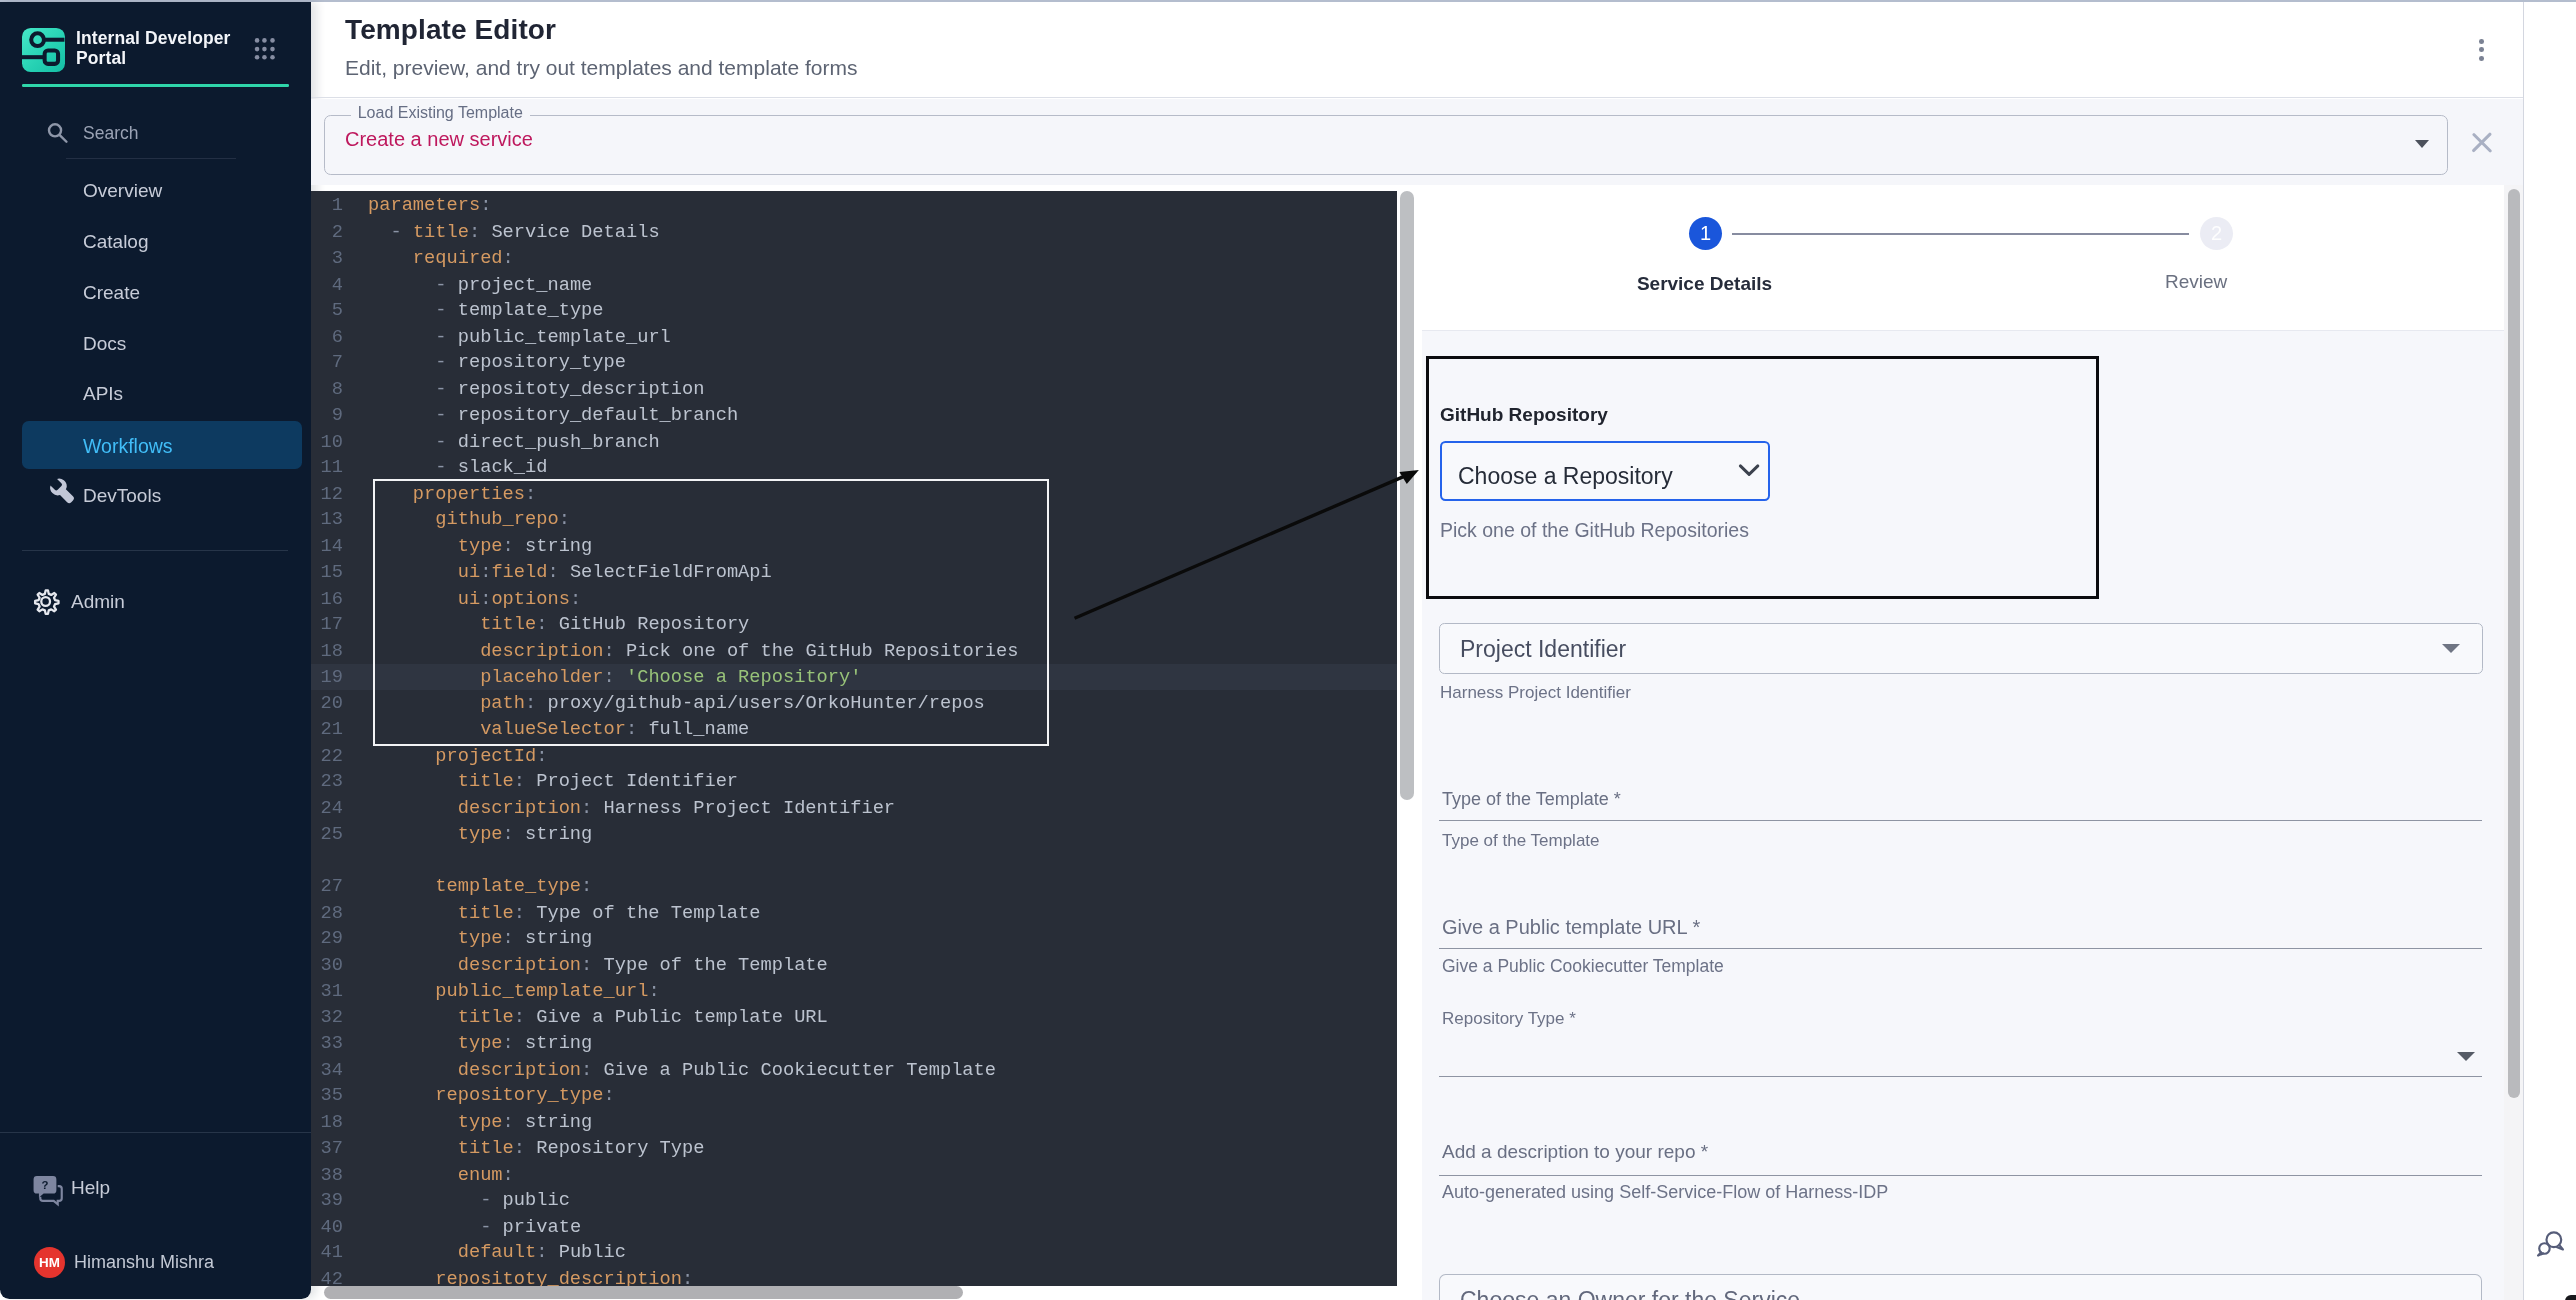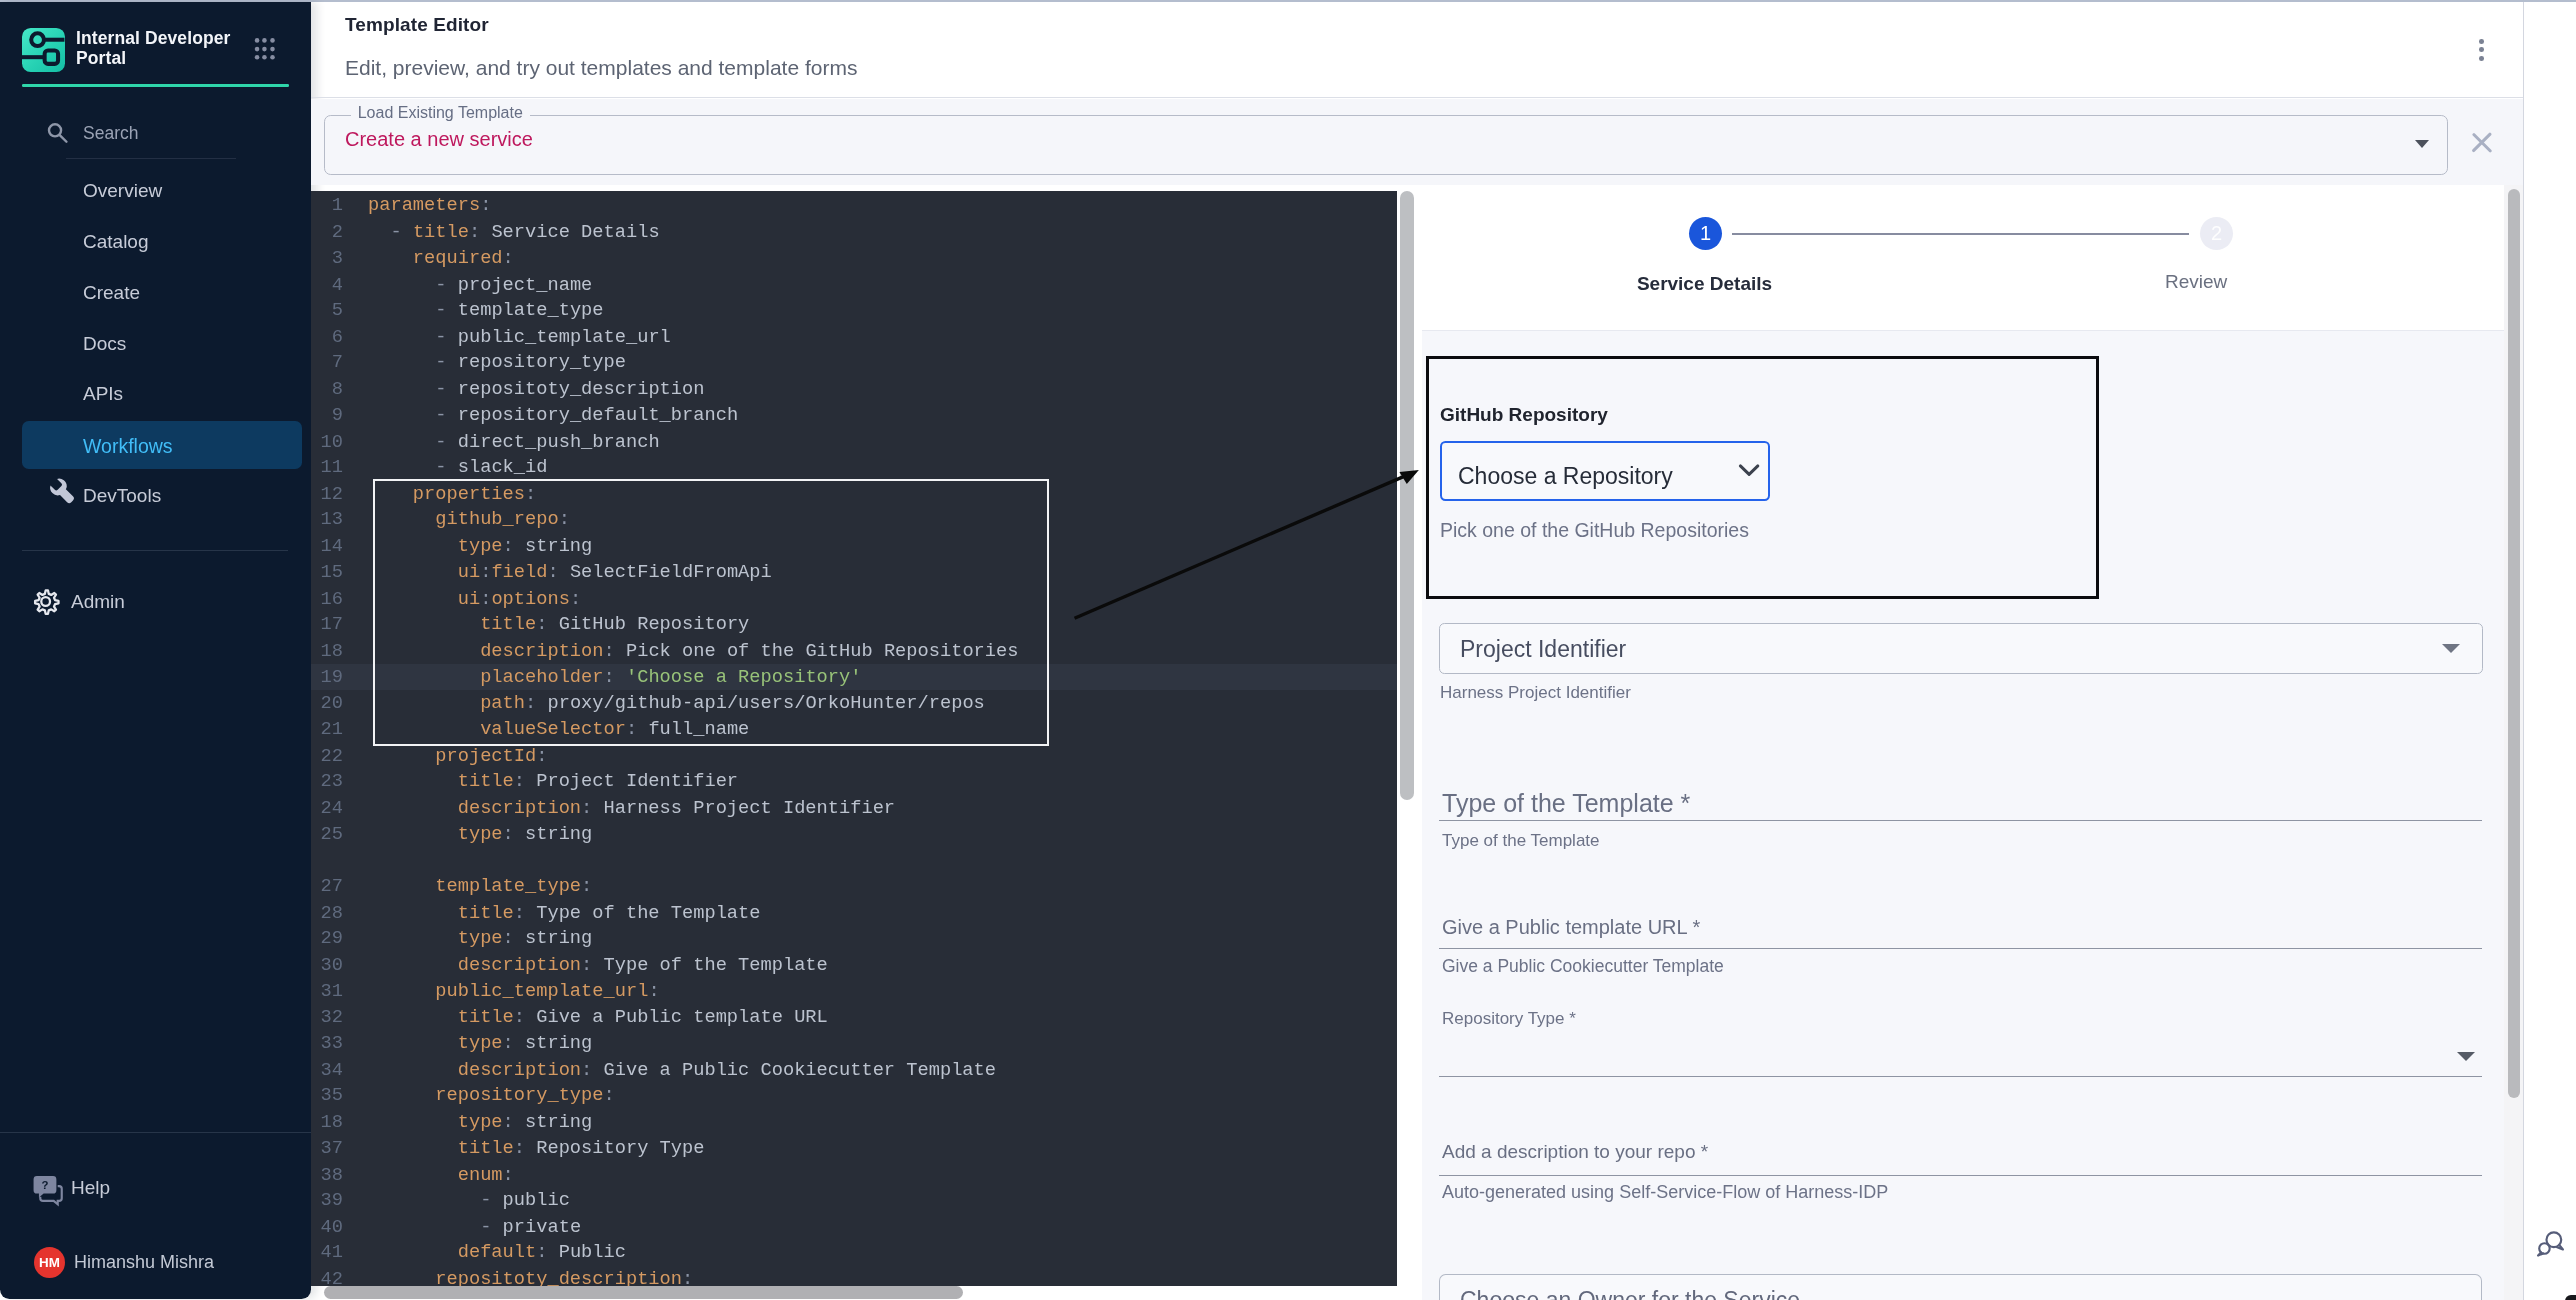--- a/index.html
+++ b/index.html
@@ -12,21 +12,21 @@
 #sidebar{left:0;top:2px;width:311px;height:1297px;background:#0c1a2e;border-radius:0 0 9.4px 9.4px;box-shadow:5.4px 0 9.4px rgba(20,30,50,.12)}
 #logo{left:21.5px;top:27.5px;width:43px;height:44px;border-radius:8.7px;background:linear-gradient(135deg,#46e8c8 0%,#27d2b4 55%,#14bda4 100%)}
 #brand{left:76px;top:28px;width:201px;font-size:17.5px;line-height:20px;font-weight:700;color:#f3f5f9;letter-spacing:0.1px}
 #tealbar{left:21.5px;top:84px;width:267px;height:2.7px;background:#2fd6aa;border-radius:1.3px}
 .nav{font-size:19px;color:#c7ccd8}
 #searchtxt{left:83px;top:123px;color:#9aa2b4;font-size:17.5px}
 .navdiv{height:1.3px;background:#273549}
 #active{left:21.5px;top:421px;width:280px;height:48px;background:#0d3a60;border-radius:6.7px}
 #wftxt{left:83px;top:435px;color:#41bdf7;font-size:19.5px}
 
-#h1{left:345px;top:14px;font-size:19px;font-weight:700;color:#202534;letter-spacing:0.1px}
+#h1{left:345px;top:14px;font-size:28px;font-weight:700;color:#202534;letter-spacing:0.1px}
 #h2{left:345px;top:56px;font-size:21px;color:#5d6473}
 #hborder{left:311px;top:97px;width:2213px;height:1.3px;background:#dcdfe7}
 
 #band{left:311px;top:99px;width:2213px;height:86px;background:#f5f6fa}
 #fieldset{left:324px;top:115px;width:2124px;height:60px;border:1.3px solid #b6bbc8;border-radius:6.7px}
 #fslegend{left:351px;top:104px;background:#f5f6fa;padding:0 6.7px;font-size:16px;color:#666e84}
 #fsvalue{left:345px;top:128px;font-size:20px;color:#be185d}
 #fscaret{left:2415px;top:140px;width:0;height:0;border-left:7.4px solid transparent;border-right:7.4px solid transparent;border-top:8px solid #4c515c}
 
 #editor{left:311px;top:191px;width:1086px;height:1095px;background:#282d37;overflow:hidden;font-family:"Liberation Mono",monospace;font-size:18.7px}
@@ -56,21 +56,21 @@
 #ghlabel{left:1440px;top:404px;font-size:19px;font-weight:700;color:#20242e}
 #ghsel{left:1440px;top:441px;width:330px;height:60px;border:2px solid #2563eb;border-radius:5.4px;background:#f8f9fc}
 #ghseltxt{left:1458px;top:463px;font-size:23px;color:#262c38}
 #ghhelp{left:1440px;top:519px;font-size:19.5px;color:#6c7287}
 
 .obox{border:1.3px solid #b3b9c6;border-radius:5.4px;background:#f8f9fc}
 #pibox{left:1439px;top:623px;width:1044px;height:51px}
 #pitxt{left:1460px;top:636px;font-size:23px;color:#474d60}
 #picaret{left:2442px;top:644px;width:0;height:0;border-left:9.4px solid transparent;border-right:9.4px solid transparent;border-top:9.4px solid #6f7583}
 #pihelp{left:1440px;top:683px;font-size:17px;color:#6c7287}
-.biglabel{font-size:25px;color:#696f83}
+.biglabel{font-size:18px;color:#696f83}
 .uline{height:1.3px;background:#8e94a3}
 .helper{font-size:17px;color:#6c7287}
 #f2l{left:1442px;top:789px}
 #f2u{left:1439px;top:820px;width:1043px}
 #f2h{left:1442px;top:831px}
 #f3l{left:1442px;top:916px;font-size:20px}
 #f3u{left:1439px;top:948px;width:1043px}
 #f3h{left:1442px;top:956px;font-size:17.5px}
 #f4l{left:1442px;top:1009px;font-size:17px;color:#6c7287}
 #f4caret{left:2457px;top:1052px;width:0;height:0;border-left:9.4px solid transparent;border-right:9.4px solid transparent;border-top:9.4px solid #555b66}

